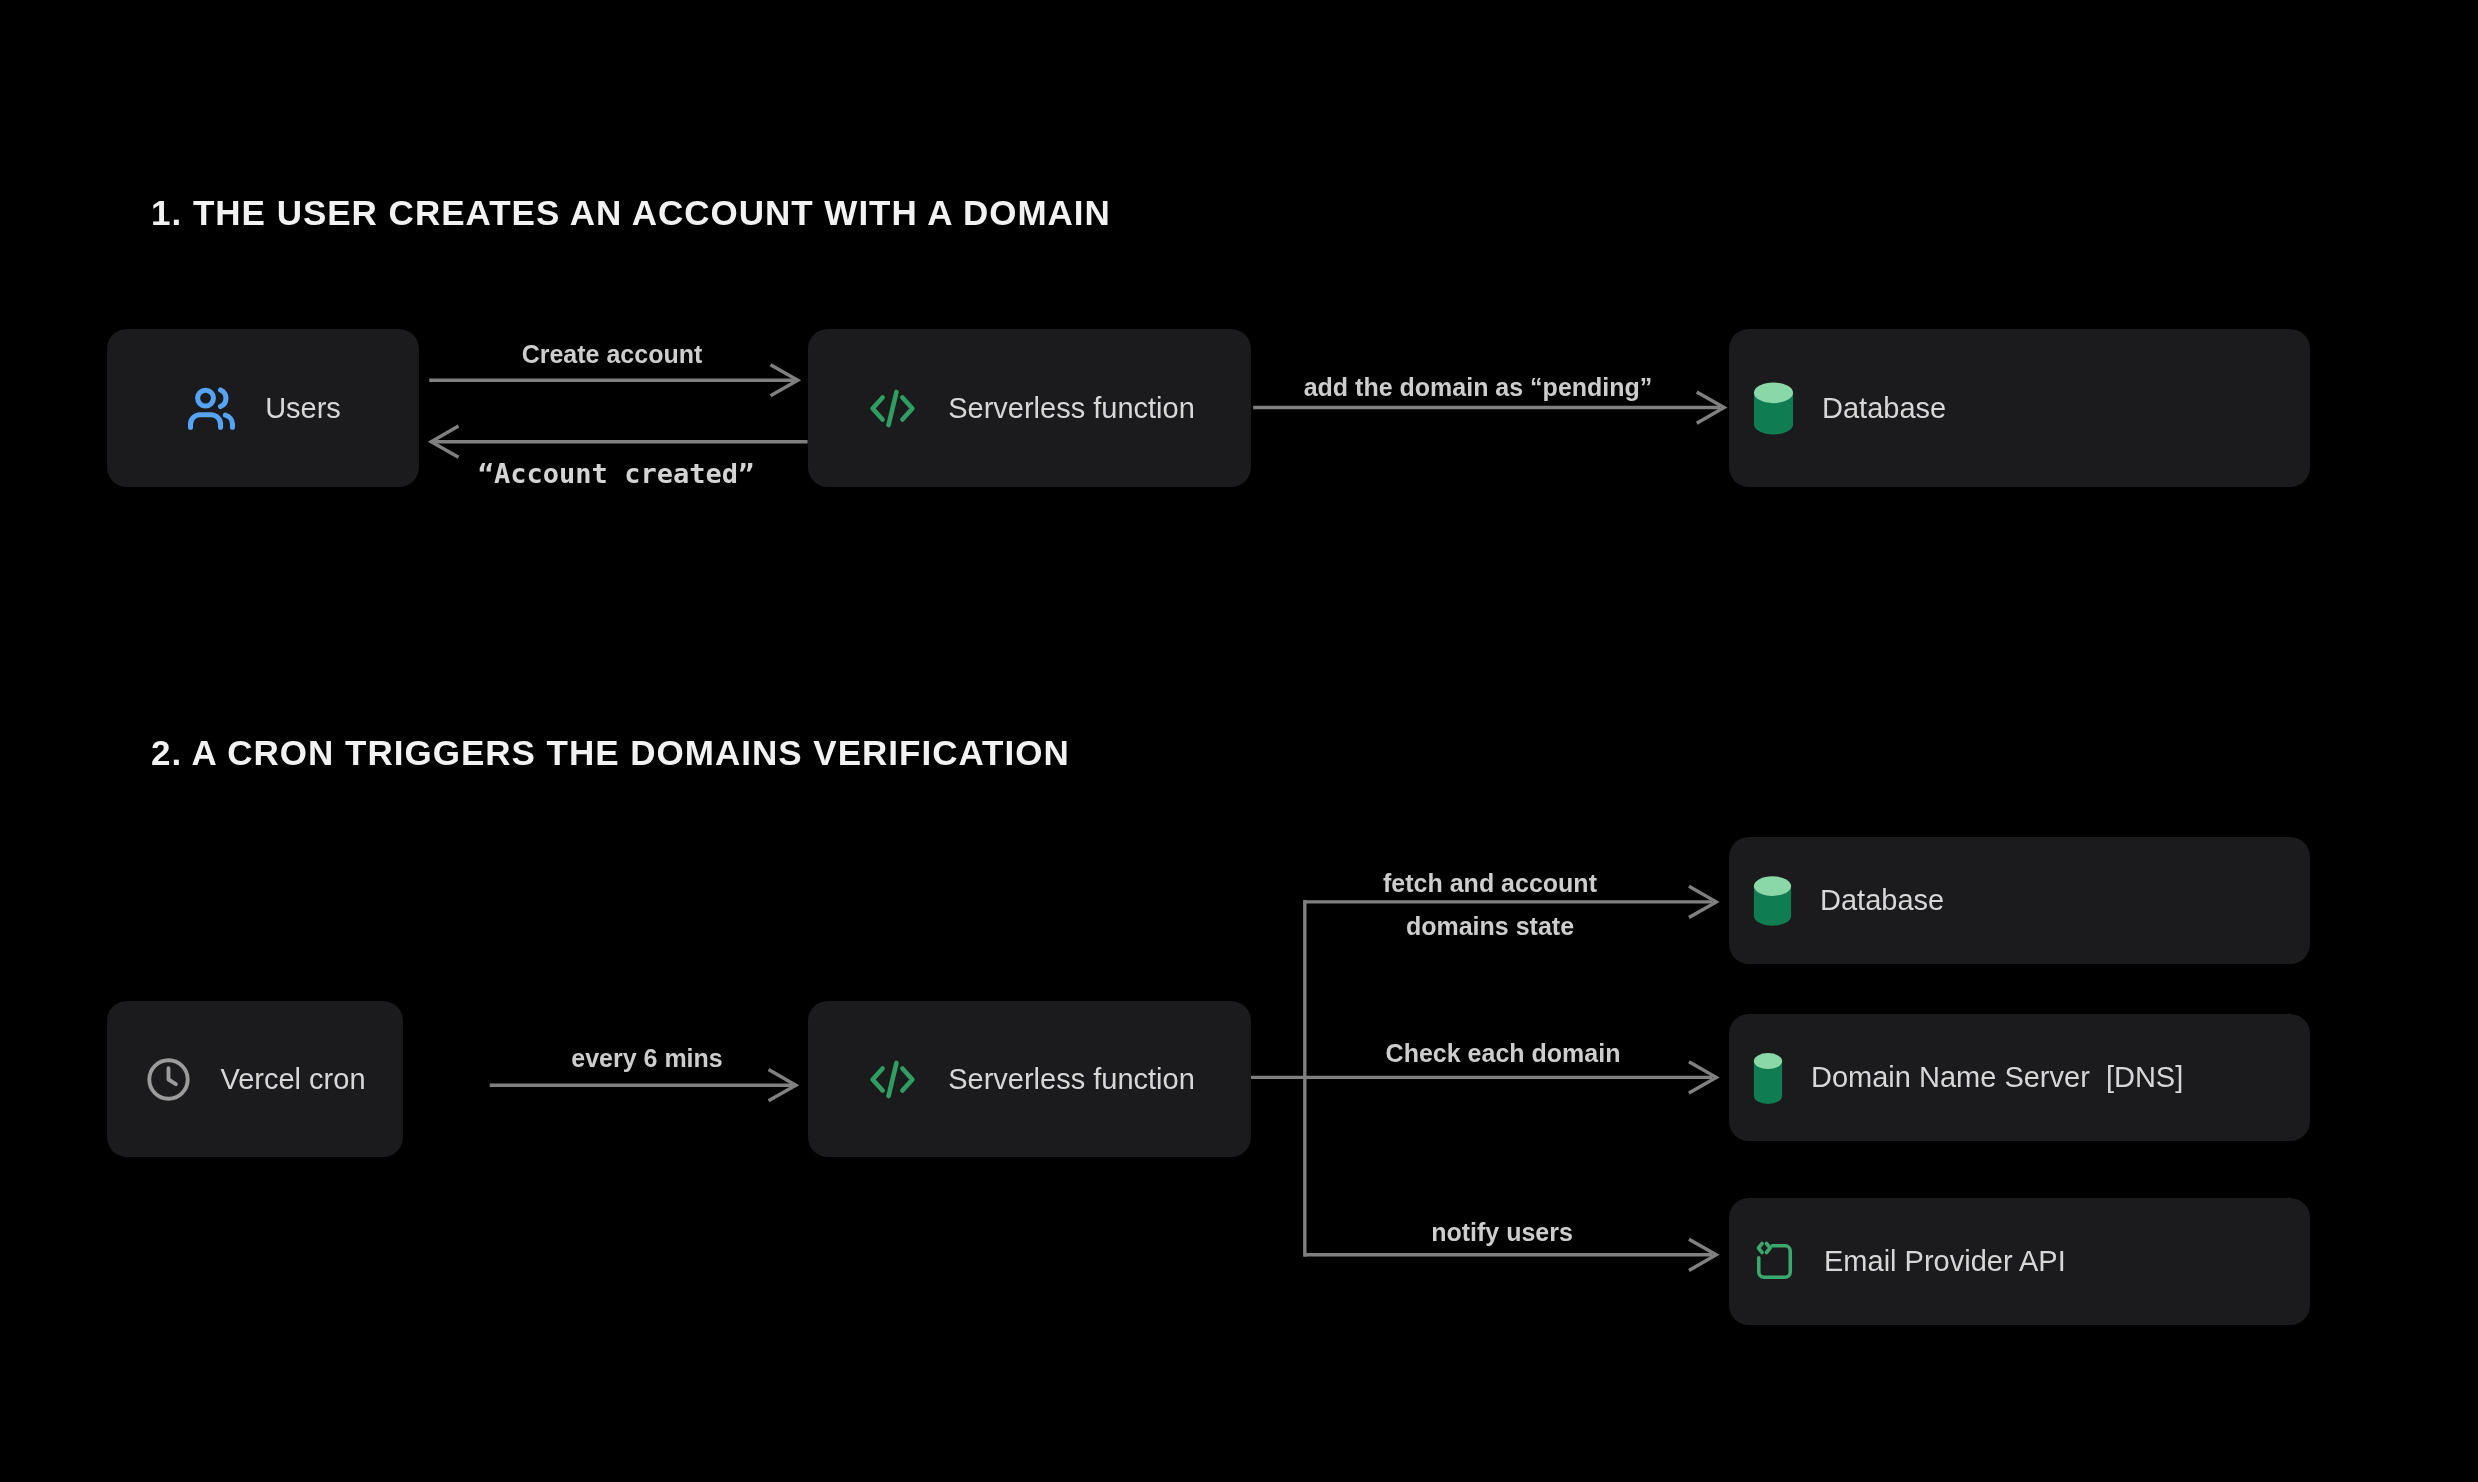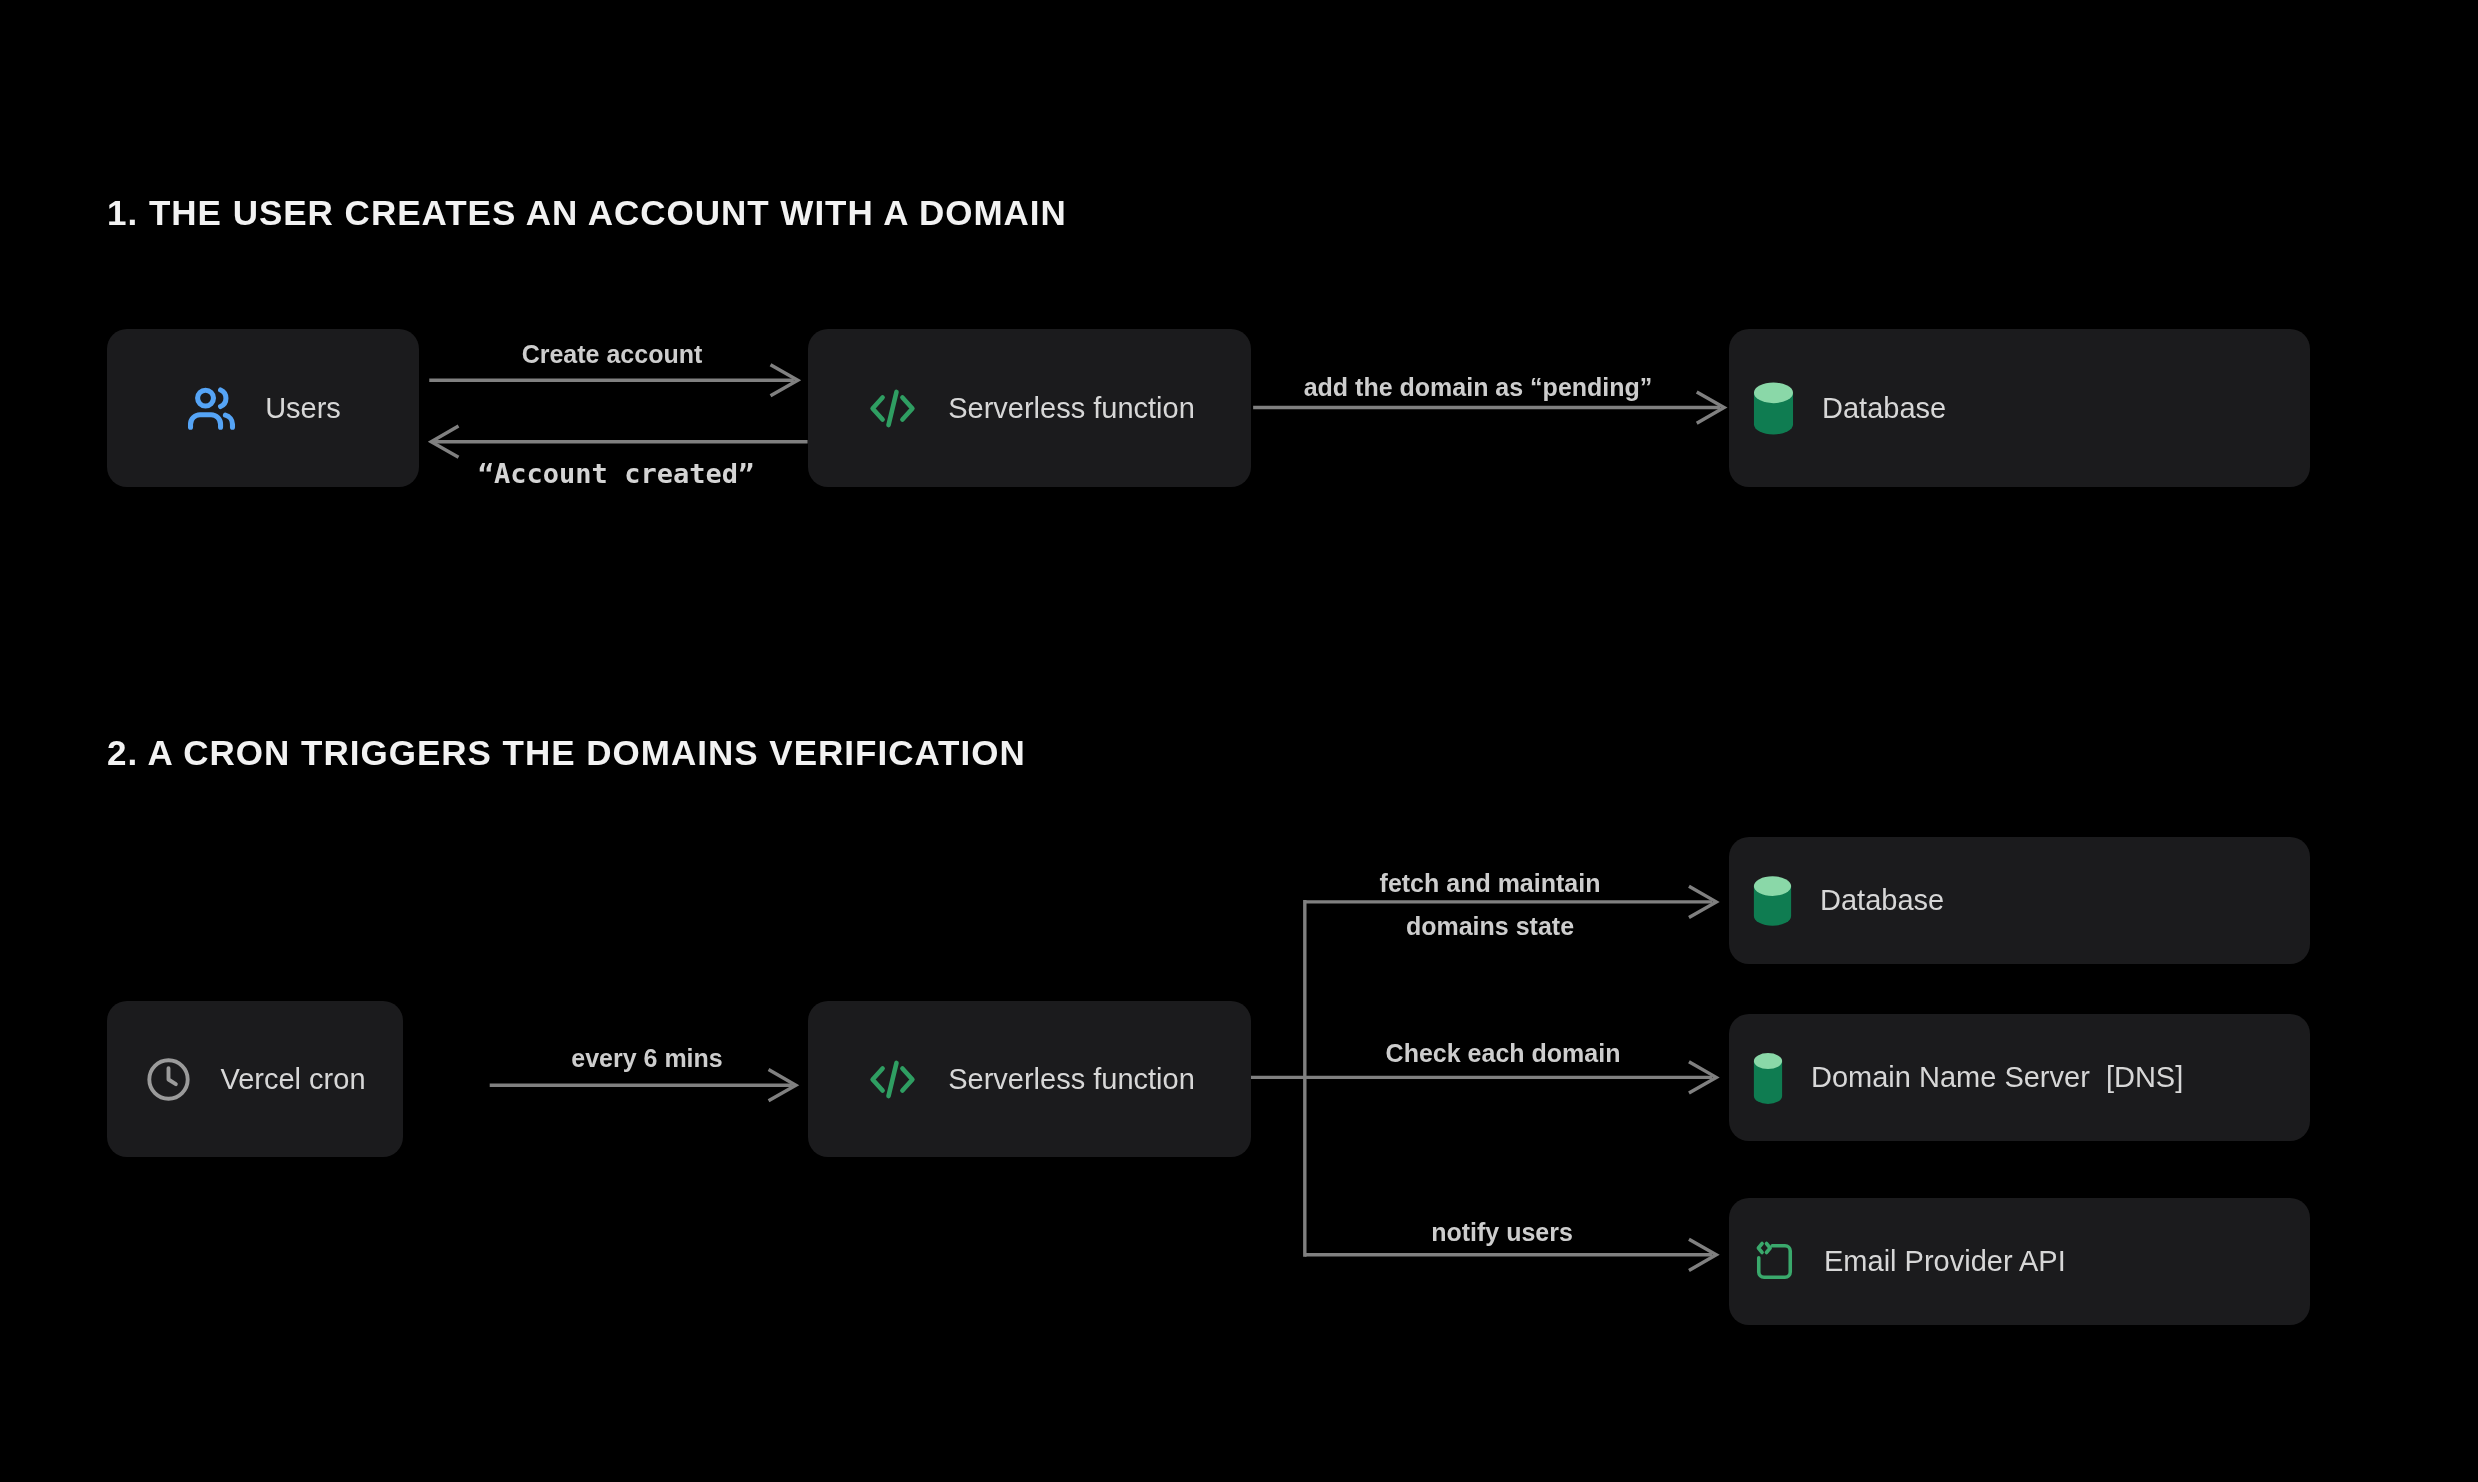--- a/index.html
+++ b/index.html
@@ -10,21 +10,21 @@
   }
   html,body{margin:0;padding:0;background:var(--background);}
   .stage{
     position:relative;width:2478px;height:1482px;background:var(--background);
     font-family:"Liberation Sans", sans-serif;overflow:hidden;
   }
   .wires{position:absolute;left:0;top:0;}
   .wires line,.wires path,.wires polyline{stroke:var(--line);stroke-width:3.5;fill:none;}
   .title{
     position:absolute;color:var(--title-text);font-size:35px;font-weight:700;
-    letter-spacing:1px;white-space:nowrap;
+    letter-spacing:1px;white-space:nowrap;margin-left:44px;
   }
   .node{
     position:absolute;background:var(--box-bg);border-radius:20px;
     display:flex;align-items:center;justify-content:center;gap:27px;
   }
   .node.left-align{justify-content:flex-start;padding-left:23px;box-sizing:border-box;}
   .node-label{color:var(--box-text);font-size:29px;white-space:pre;}
   .icon{display:flex;align-items:center;justify-content:center;}
   .edge-label{
     position:absolute;transform:translate(-50%,-50%);color:var(--edge-text);
@@ -161,19 +161,19 @@
       <svg width="45" height="45" viewBox="0 0 24 24" fill="none" stroke="var(--email-green)" stroke-width="1.9" stroke-linecap="round" stroke-linejoin="round">
         <path d="M10.8 3.6 H17.6 A2.8 2.8 0 0 1 20.4 6.4 V17.6 A2.8 2.8 0 0 1 17.6 20.4 H6.4 A2.8 2.8 0 0 1 3.6 17.6 V10"></path>
         <path d="M5.4 2.4 L3.4 4.8 L5.4 7.2"></path>
         <path d="M7.7 2.4 L9.7 4.8 L7.7 7.2"></path>
       </svg>
     </span>
     <span class="node-label">Email Provider API</span>
   </div>
 
   <div class="edge-label" style="left:647px;top:1058px">every 6 mins</div>
-  <div class="edge-label" style="left:1490px;top:883px">fetch and maintain</div>
+  <div class="edge-label" style="left:1490px;top:883px">fetch and account</div>
   <div class="edge-label" style="left:1490px;top:926px">domains state</div>
   <div class="edge-label" style="left:1503px;top:1053px">Check each domain</div>
   <div class="edge-label" style="left:1502px;top:1232px">notify users</div>
 
 </div>
 
 
 </body></html>

